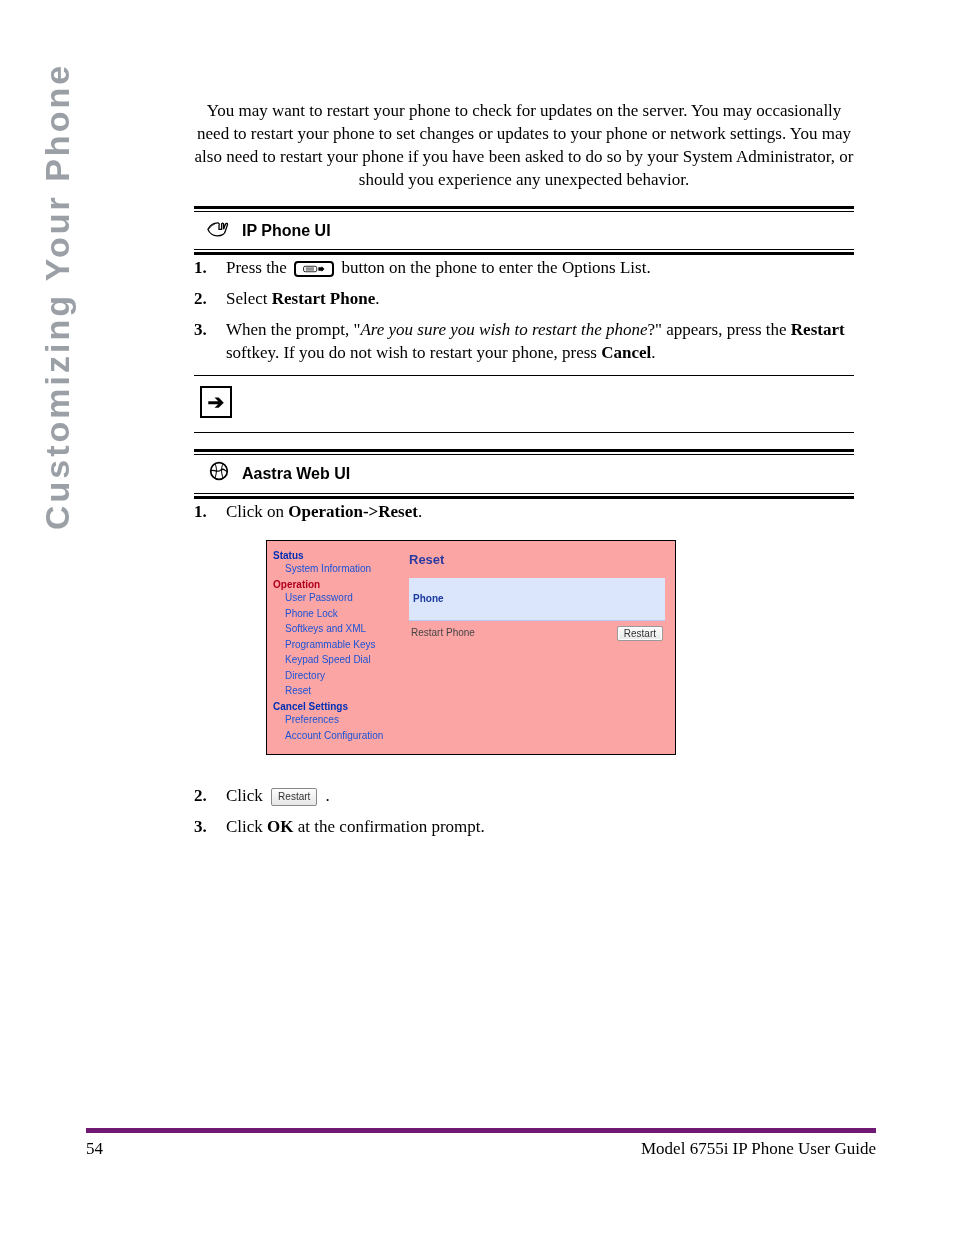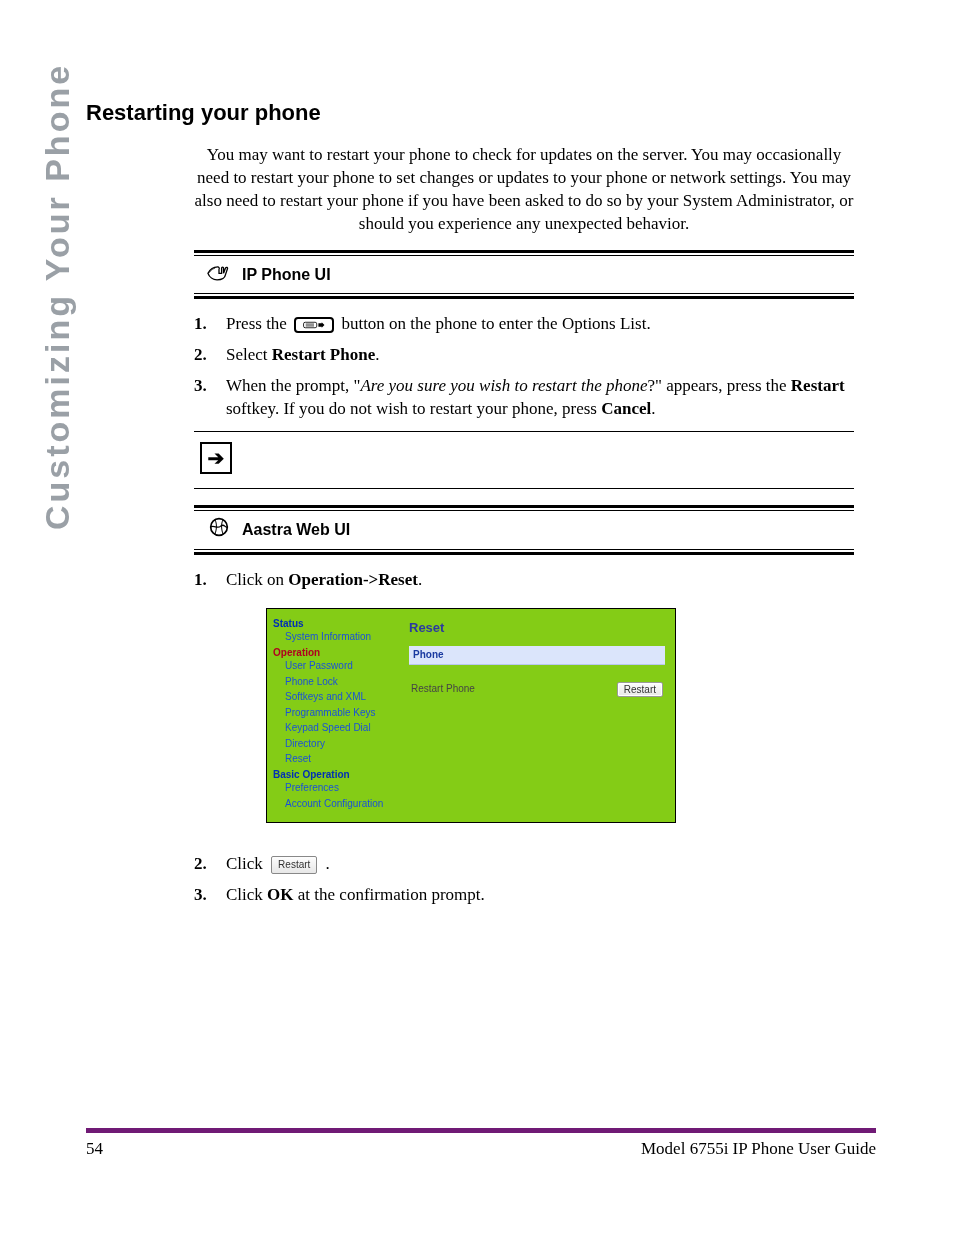--- a/index.html
+++ b/index.html
@@ -43,21 +43,21 @@
 
   .content {
     margin-left: 108px;
     width: 660px;
     font-size: 17px;
     line-height: 1.35;
   }
 
   .para { margin-bottom: 14px; text-align: center; }
 
-  .sec-head-wrap { margin-top: 10px; margin-bottom: 14px; }
+  .sec-head-wrap { margin-top: 10px; margin-bottom: 2px; }
   .sec-head-wrap .dbl-rule-top { border-top: 3px solid #000; height: 0; margin-bottom: 2px; }
   .sec-head-wrap .thin-rule { border-top: 1px solid #000; height: 0; }
   .sec-head {
     display: flex;
     align-items: center;
     gap: 10px;
     padding: 6px 0 4px 12px;
     font-family: Arial, Helvetica, sans-serif;
     font-weight: bold;
     font-size: 16px;
@@ -103,40 +103,40 @@
   .note-text { flex: 1; font-size: 17px; }
 
   
   .webui {
     margin: 16px 0 0 72px;
     border: 1px solid #000;
     width: 408px;
     font-family: Arial, Helvetica, sans-serif;
     font-size: 10px;
     display: flex;
-    background: #84cc16;
+    background: #fca5a5;
   }
   .webui .nav {
     width: 120px;
     padding: 6px 4px 10px 6px;
     border-right: 0;
   }
   .webui .nav-header { color: #0030b5; font-weight: bold; font-size: 10px; margin-top: 2px;}
   .webui .nav-header.red { color: #b00020; }
   .webui .nav-item { color: #1a53d6; margin: 0 0 2px 12px; }
   .webui .main { flex: 1; padding: 10px 10px 10px 12px; }
   .webui .main-title { font-weight: bold; color: #2b3aa0; font-size: 13px; margin-bottom: 10px; }
   .webui .field-header {
     background: #dbe5fb;
     color: #1a3aa0;
     font-weight: bold;
     font-size: 10px;
-    padding: 2px 4px;
+    padding: 14px 4px;
     border-bottom: 1px solid #b9c7ee;
-    margin-bottom: 16px;
+    margin-bottom: 4px;
   }
   .webui .row { display:flex; align-items:center; justify-content:space-between; padding: 1px 2px; }
   .webui .row-label { color: #454545; font-size: 10px; }
   .webui-btn {
     font-family: Arial, Helvetica, sans-serif;
     font-size: 10px;
     background: linear-gradient(#fdfdfd,#e8e8e8);
     border: 1px solid #9a9a9a;
     border-radius: 2px;
     padding: 1px 6px;
@@ -173,21 +173,20 @@
   .b { font-weight: bold; }
   .i { font-style: italic; }
 </style>
 </head>
 <body>
 
 <div class="side-tab" style="top:530px;">Customizing Your Phone</div>
 
 <div class="page">
 
-  <div class="heading">Restarting your phone</div>
 
   <div class="content">
     <div class="para">You may want to restart your phone to check for updates on the server. You may occasionally need to restart your phone to set changes or updates to your phone or network settings.   You may also need to restart your phone if you have been asked to do so by your System Administrator, or should you experience any unexpected behavior.</div>
 
     <div class="sec-head-wrap">
       <div class="dbl-rule-top"></div>
       <div class="thin-rule"></div>
       <div class="sec-head">
         <span class="icon-hand">
           <svg viewBox="0 0 40 28">
@@ -270,21 +269,21 @@
 
         <div class="nav-header red">Operation</div>
         <div class="nav-item">User Password</div>
         <div class="nav-item">Phone Lock</div>
         <div class="nav-item">Softkeys and XML</div>
         <div class="nav-item">Programmable Keys</div>
         <div class="nav-item">Keypad Speed Dial</div>
         <div class="nav-item">Directory</div>
         <div class="nav-item">Reset</div>
 
-        <div class="nav-header">Basic Operation</div>
+        <div class="nav-header">Cancel Settings</div>
         <div class="nav-item">Preferences</div>
         <div class="nav-item">Account Configuration</div>
       </div>
       <div class="main">
         <div class="main-title">Reset</div>
         <div class="field-header">Phone</div>
         <div class="row">
           <span class="row-label">Restart Phone</span>
           <button class="webui-btn">Restart</button>
         </div>

